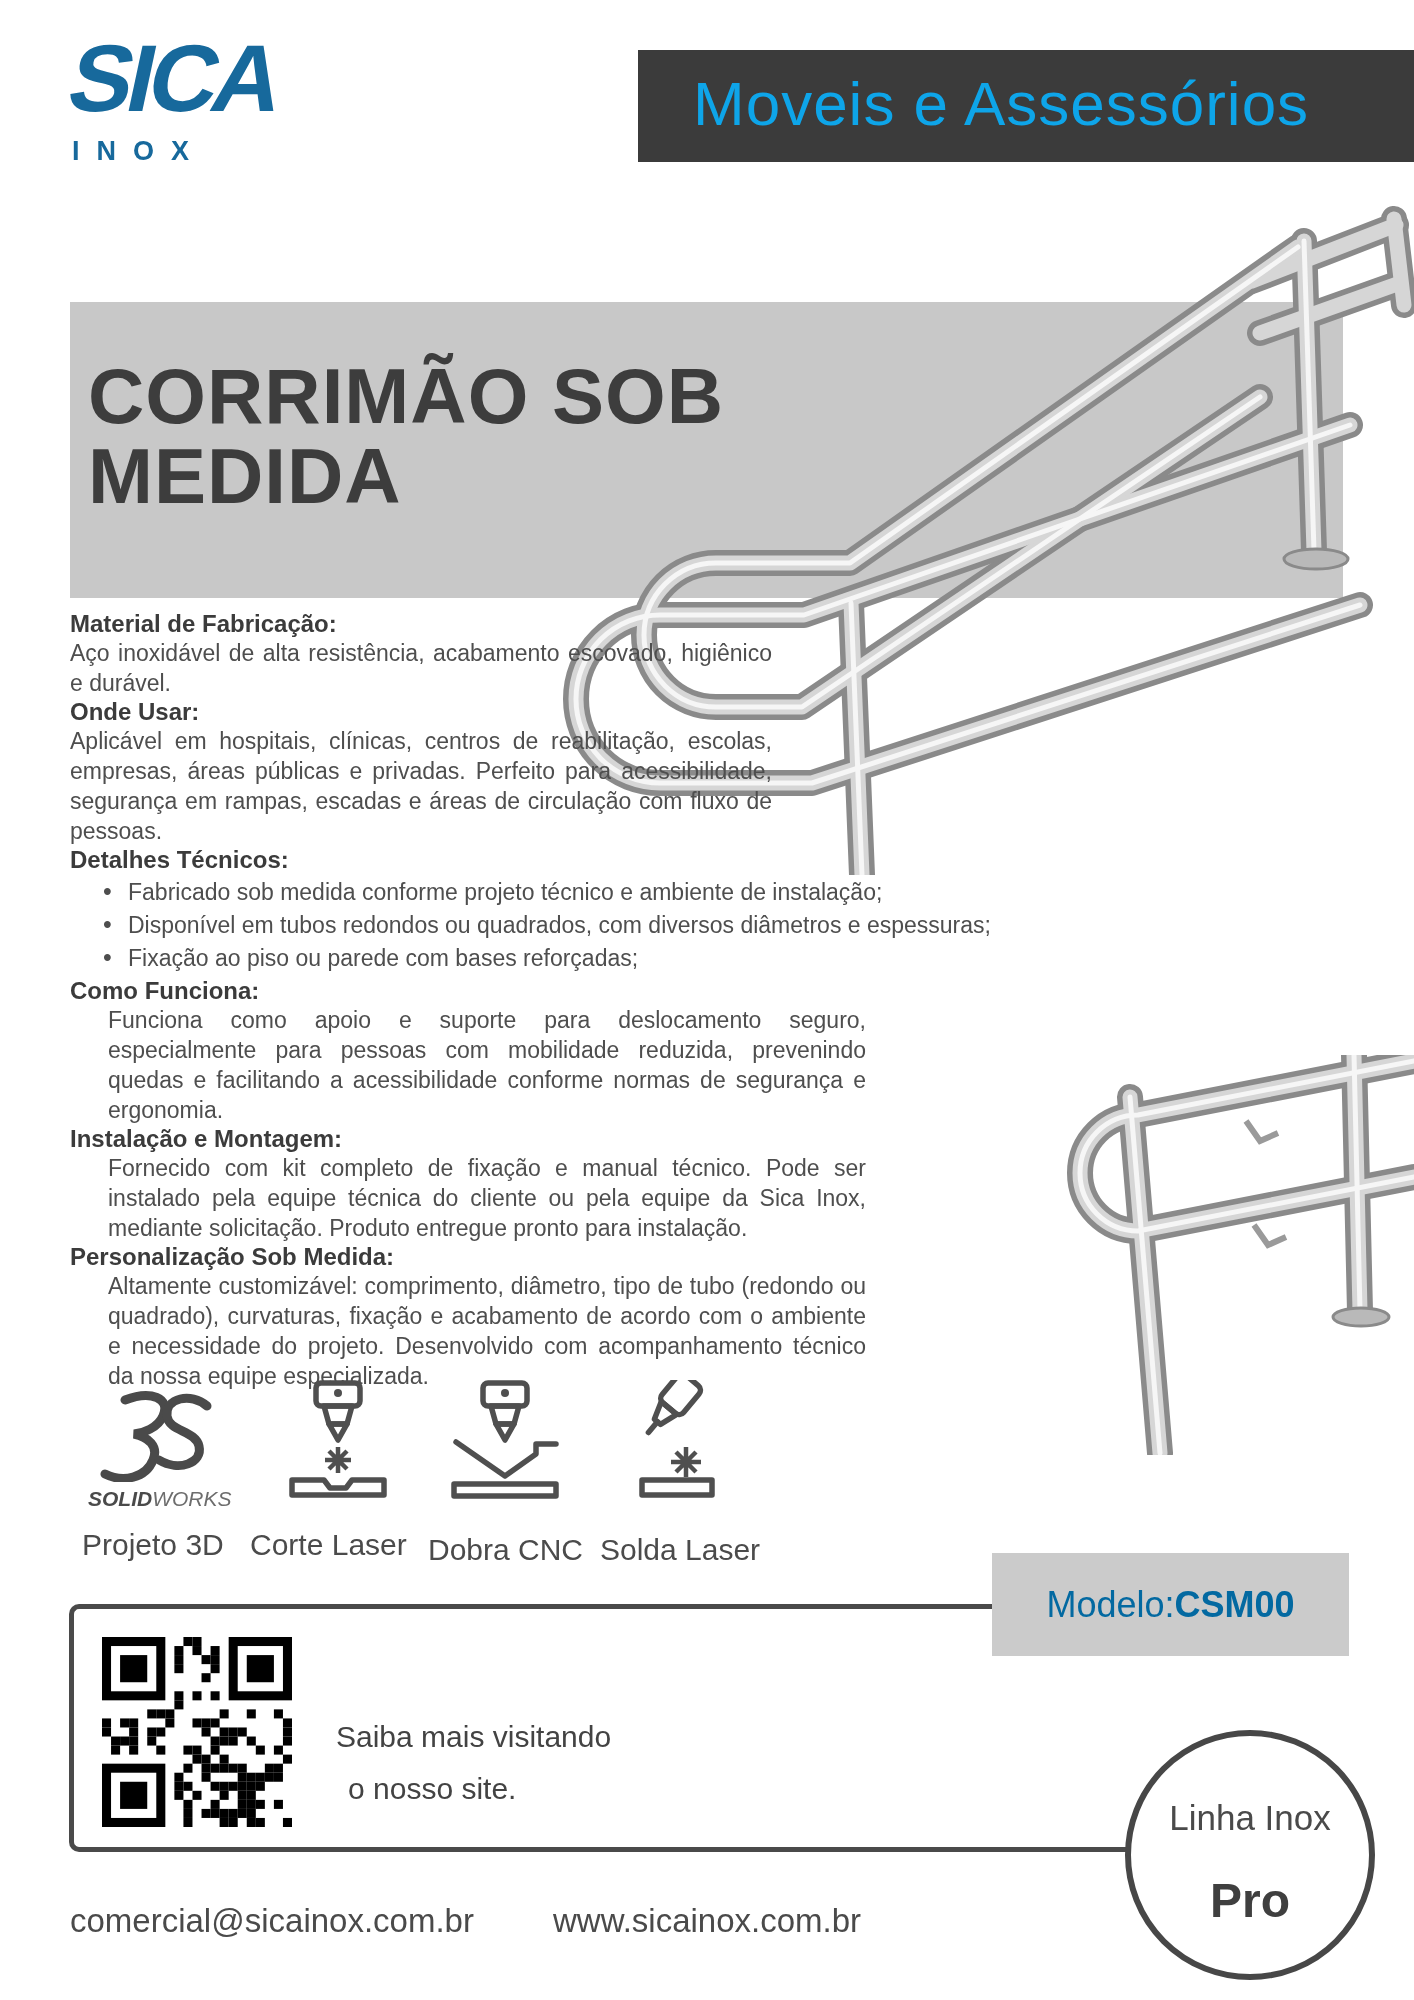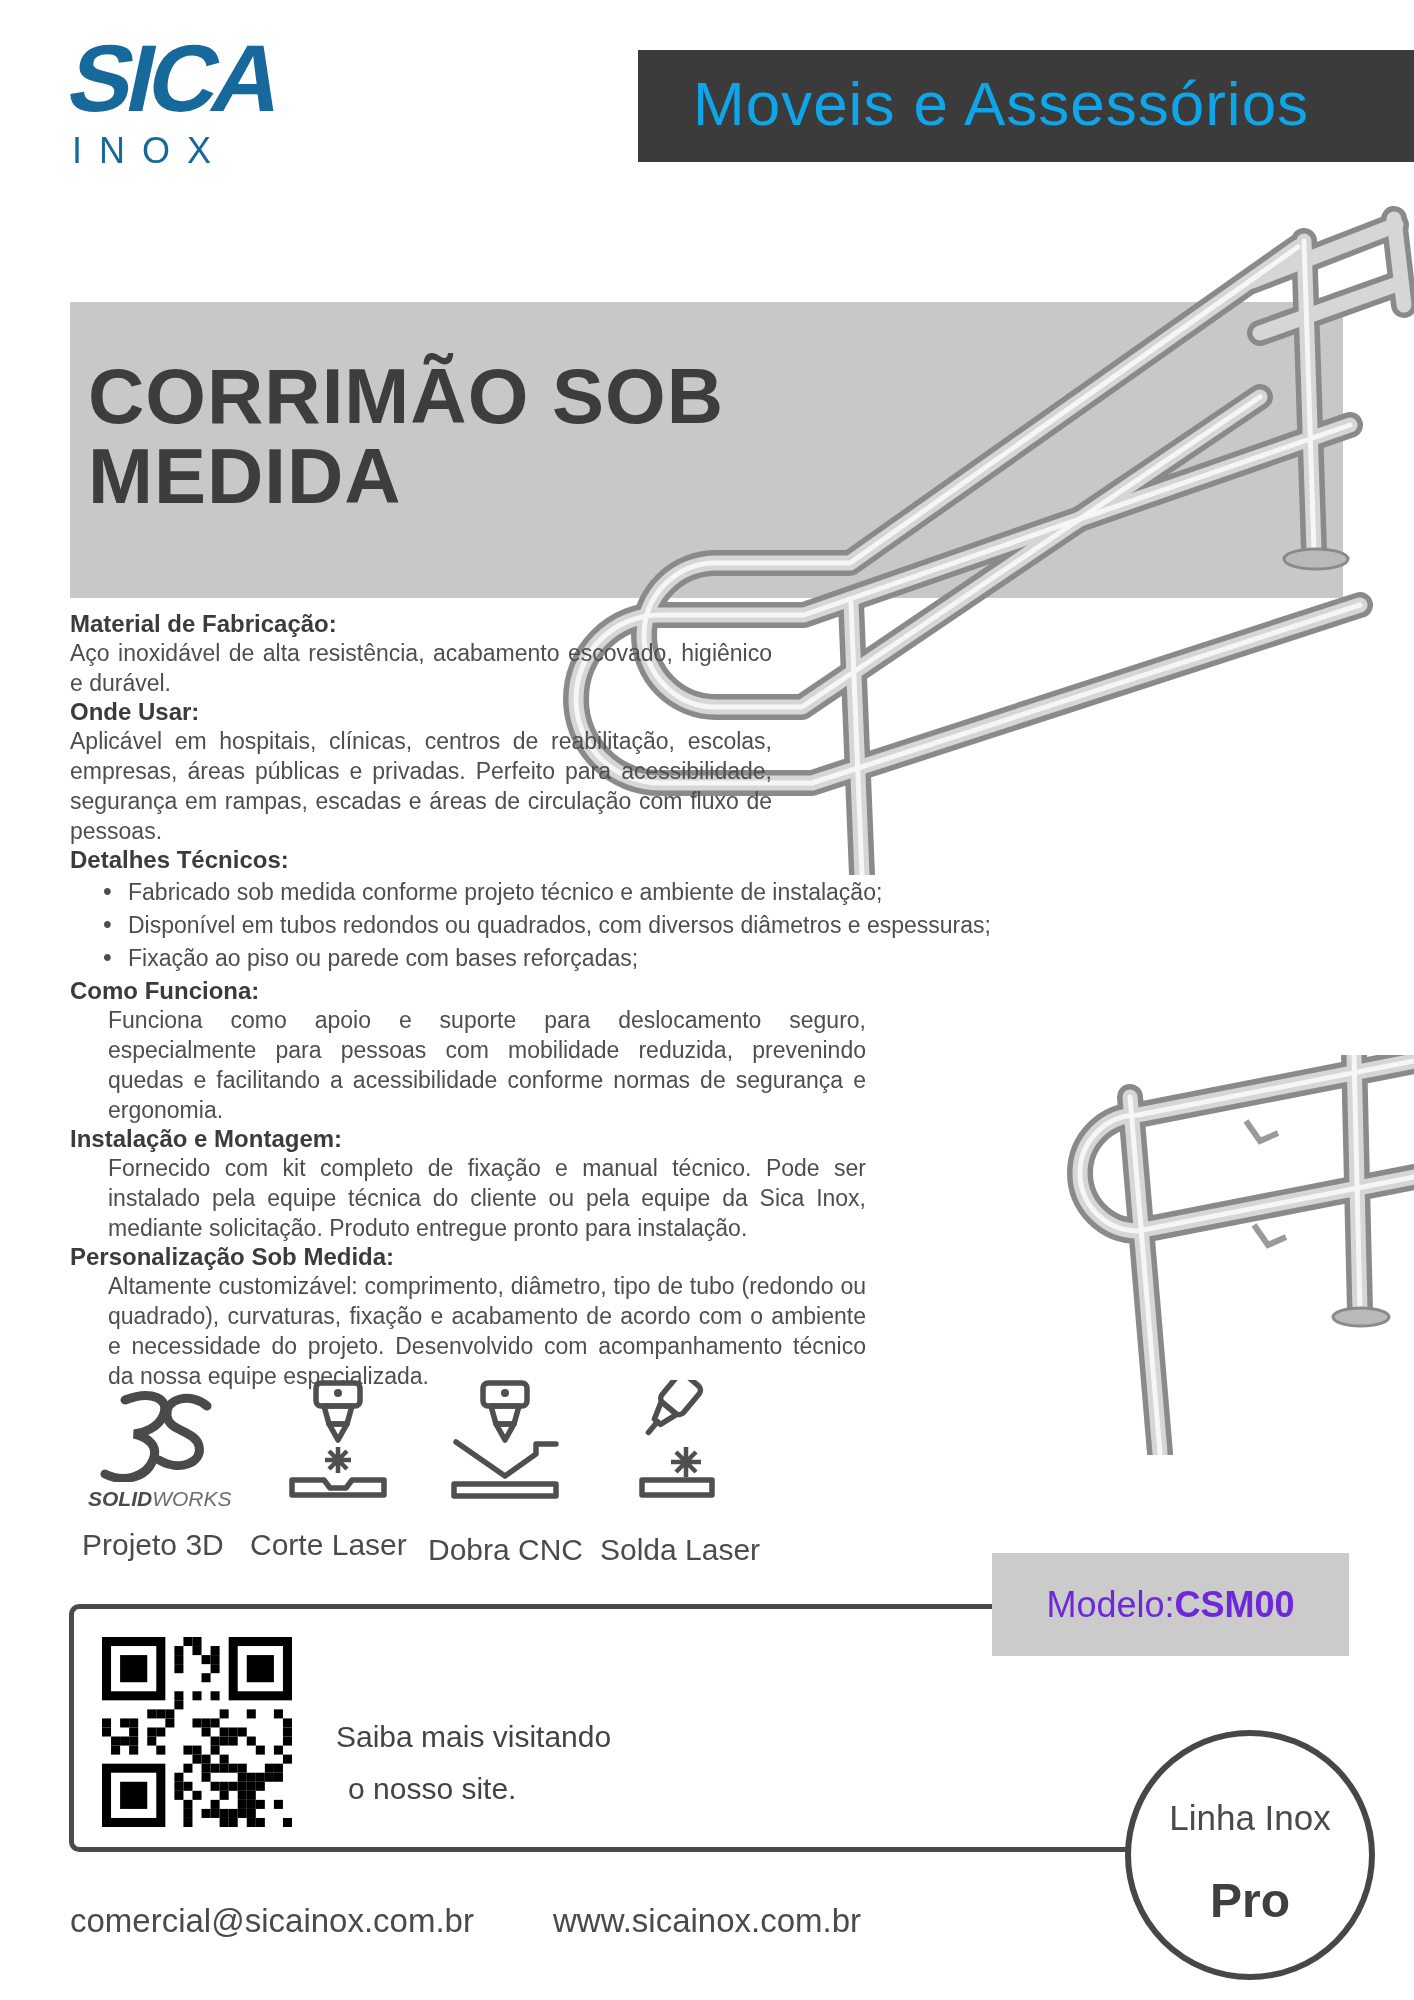--- a/index.html
+++ b/index.html
@@ -4,21 +4,21 @@
 <style>
   * { margin:0; padding:0; box-sizing:border-box; }
   html,body { background:#ffffff; }
   body { width:1414px; height:2000px; font-family:"Liberation Sans", sans-serif; }
   .page { position:relative; width:1414px; height:2000px; background:#fff; overflow:hidden; }
 
   
   .logo { position:absolute; left:62px; top:36px; width:215px; color:#17699c; }
   .logo-main { font-size:95px; font-weight:900; letter-spacing:-5px; line-height:84px;
                transform:skewX(-12deg); transform-origin:left bottom; }
-  .logo-sub { font-size:36px; font-weight:400; letter-spacing:17px; padding-left:10px; margin-top:10px; }
+  .logo-sub { font-size:27px; font-weight:700; letter-spacing:17px; padding-left:10px; margin-top:16px; }
 
   .top-bar { position:absolute; left:638px; top:50px; width:776px; height:112px; background:#3b3b3b; }
   .top-bar-label { color:#0ea5e9; font-size:62px; font-weight:400; line-height:108px; padding-left:55px;
                    letter-spacing:1px; white-space:nowrap; }
 
   
   .banner { position:absolute; left:70px; top:302px; width:1273px; height:296px; background:#c8c8c8; }
   .hero-title { position:absolute; left:88px; top:356px; font-size:78px; line-height:80px;
                 font-weight:800; color:#3d3d3d; letter-spacing:1px; z-index:3; }
 
@@ -48,21 +48,21 @@
   .sw-text span { color:#6d6d6d; }
 
   
   .qr-box { position:absolute; left:69px; top:1604px; width:1171px; height:248px;
             border:5px solid #4a4a4a; border-right:none; border-radius:10px 0 0 10px; z-index:1; }
   .qr-code { position:absolute; left:28px; top:28px; width:190px; height:190px; }
   .qr-caption { position:absolute; left:262px; top:102px; font-size:30px; color:#434343; line-height:52px; }
   .qr-caption .l2 { padding-left:12px; }
 
   .model-box { position:absolute; left:992px; top:1553px; width:357px; height:103px; background:#cbcbcb;
-               z-index:2; text-align:center; line-height:103px; font-size:36px; color:#6d28d9; }
+               z-index:2; text-align:center; line-height:103px; font-size:36px; color:#0369a1; }
   .model-box b { font-weight:700; }
 
   .badge { position:absolute; left:1125px; top:1730px; width:250px; height:250px; border-radius:50%;
            background:#ffffff; border:6px solid #474747; z-index:3; text-align:center; }
   .badge-l1 { margin-top:62px; font-size:35px; color:#4a4a4a; }
   .badge-l2 { font-size:48px; font-weight:700; color:#3f3f3f; line-height:54px;margin-top:36px; }
 
   
   .footer-email { position:absolute; left:70px;  top:1902px; font-size:33px; color:#4a4a4a; z-index:4; }
   .footer-site  { position:absolute; left:553px; top:1902px; font-size:33px; color:#4a4a4a; z-index:4; }

